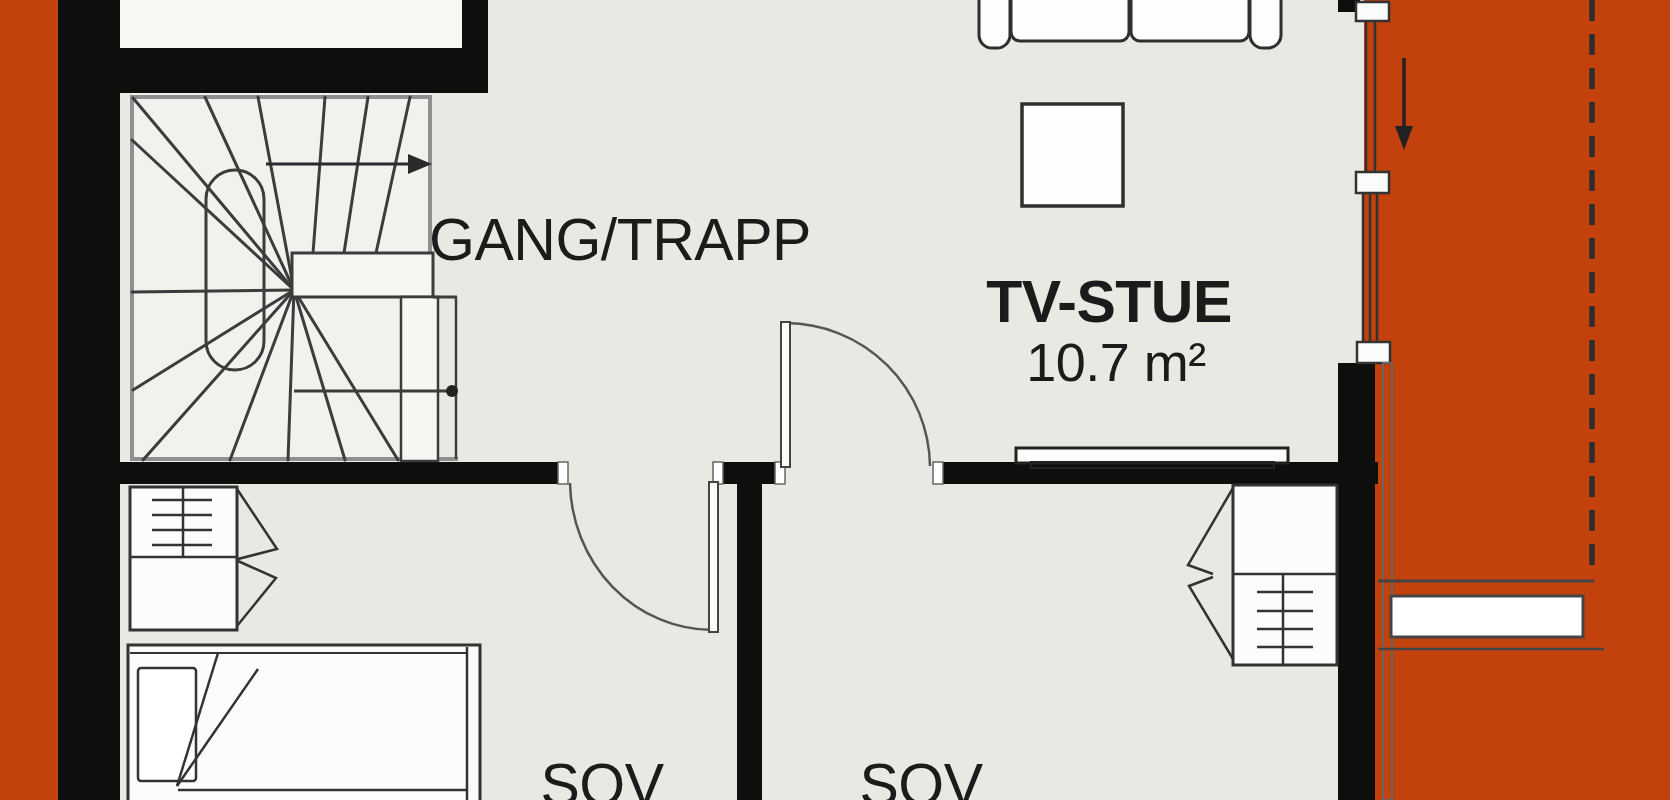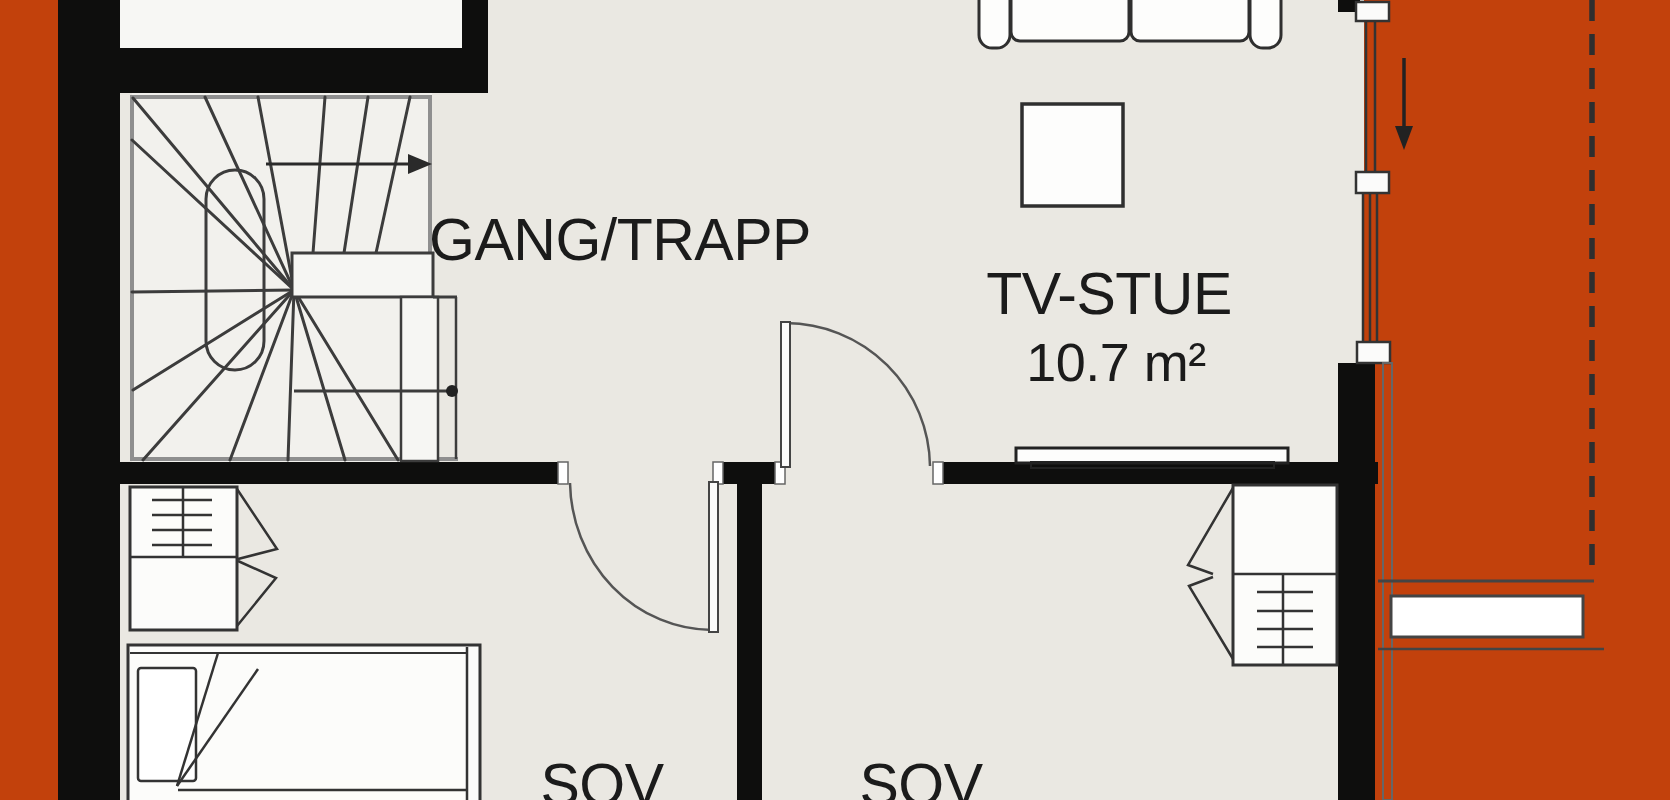--- a/index.html
+++ b/index.html
@@ -166,19 +166,19 @@
       <line x1="1257" y1="629" x2="1313" y2="629"></line>
       <line x1="1257" y1="647" x2="1313" y2="647"></line>
     </g>
     <polyline points="1233,488 1188,565 1213,574" fill="none" stroke="#333" stroke-width="2.5"></polyline>
     <polyline points="1213,577 1189,586 1233,659" fill="none" stroke="#333" stroke-width="2.5"></polyline>
   </g>
 </svg>
 
 <div class="label room-name" style="left:620px;top:240px;">GANG/TRAPP</div>
 
-<div class="label room-name" style="left:1109px;top:294px;">TV-STUE</div>
+<div class="label room-name" style="left:1109px;top:302px;font-weight:bold;">TV-STUE</div>
 <div class="label room-area" style="left:1116px;top:362px;">10.7 m²</div>
 
 <div class="label room-name" style="left:602px;top:785px;">SOV</div>
 <div class="label room-name" style="left:921px;top:785px;">SOV</div>
 
 </div>
 
 </body></html>

